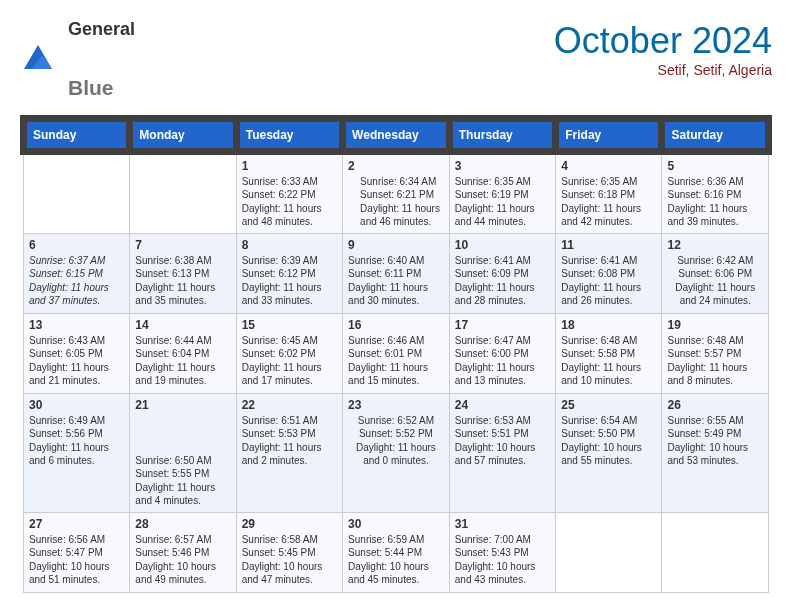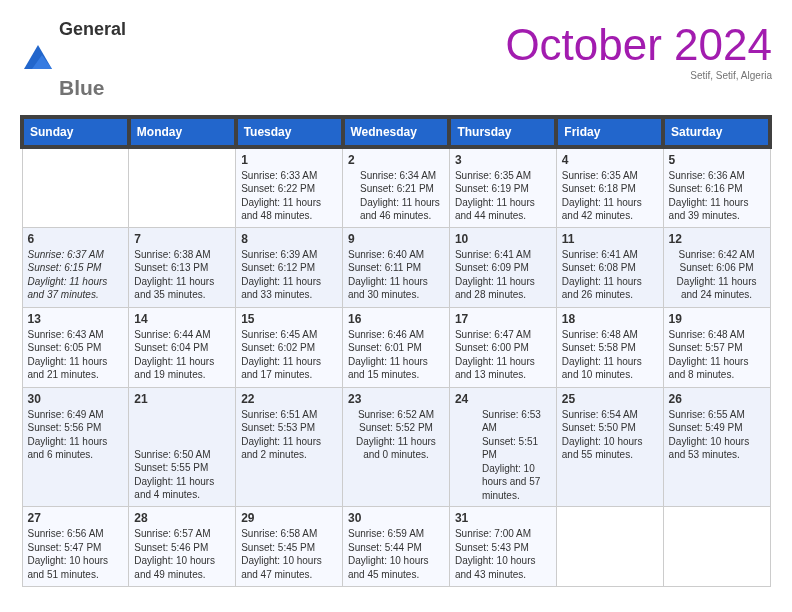--- a/index.html
+++ b/index.html
@@ -12,21 +12,21 @@
     }
     .header {
       display: flex;
       justify-content: space-between;
       align-items: flex-start;
       margin-bottom: 16px;
     }
     .logo {
       display: flex;
       align-items: center;
-      gap: 3px;
+      gap: 12px;
     }
     .logo-text {
       display: flex;
       flex-direction: column;
       line-height: 1.1;
     }
     .logo-general {
       font-size: 18px;
       font-weight: bold;
       color: #333;
@@ -38,41 +38,41 @@
       margin-top: 36px;
     }
     .logo-icon {
       width: 36px;
       height: 36px;
     }
     .title-block {
       text-align: right;
     }
     .month-title {
-      font-size: 44px;
+      font-size: 36px;
       font-weight: normal;
-      color: #a21caf;
+      color: #0369a1;
     }
     .subtitle {
-      font-size: 10px;
-      color: #737373;
+      font-size: 14px;
+      color: #7f1d1d;
     }
     table {
       width: 100%;
       border-collapse: collapse;
       font-size: 11px;
     }
     thead tr th {
       background-color: #2266cc;
       color: #fff;
       text-align: left;
       padding: 6px 6px;
       font-size: 12px;
       font-weight: bold;
-      border: 4px solid #404040;
+      border: 7px solid #404040;
     }
     tbody tr td {
       border: 1px solid #ccc;
       vertical-align: top;
       padding: 4px 5px;
       height: 80px;
       width: 107px;
       color: #333;
       background: #fff;
     }
@@ -272,21 +272,21 @@
 Daylight: 11 hours and 2 minutes.</div>
         </td>
         <td>
           <span class="day-num">23</span>
           <div class="day-info" style="white-space: pre-line; text-align: center;">Sunrise: 6:52 AM
 Sunset: 5:52 PM
 Daylight: 11 hours and 0 minutes.</div>
         </td>
         <td>
           <span class="day-num">24</span>
-          <div class="day-info" style="white-space: pre-line; margin-left: 27px;">Sunrise: 6:53 AM
+          <div class="day-info" style="white-space: pre-line;">Sunrise: 6:53 AM
 Sunset: 5:51 PM
 Daylight: 10 hours and 57 minutes.</div>
         </td>
         <td>
           <span class="day-num">25</span>
           <div class="day-info" style="white-space: pre-line;">Sunrise: 6:54 AM
 Sunset: 5:50 PM
 Daylight: 10 hours and 55 minutes.</div>
         </td>
         <td>

